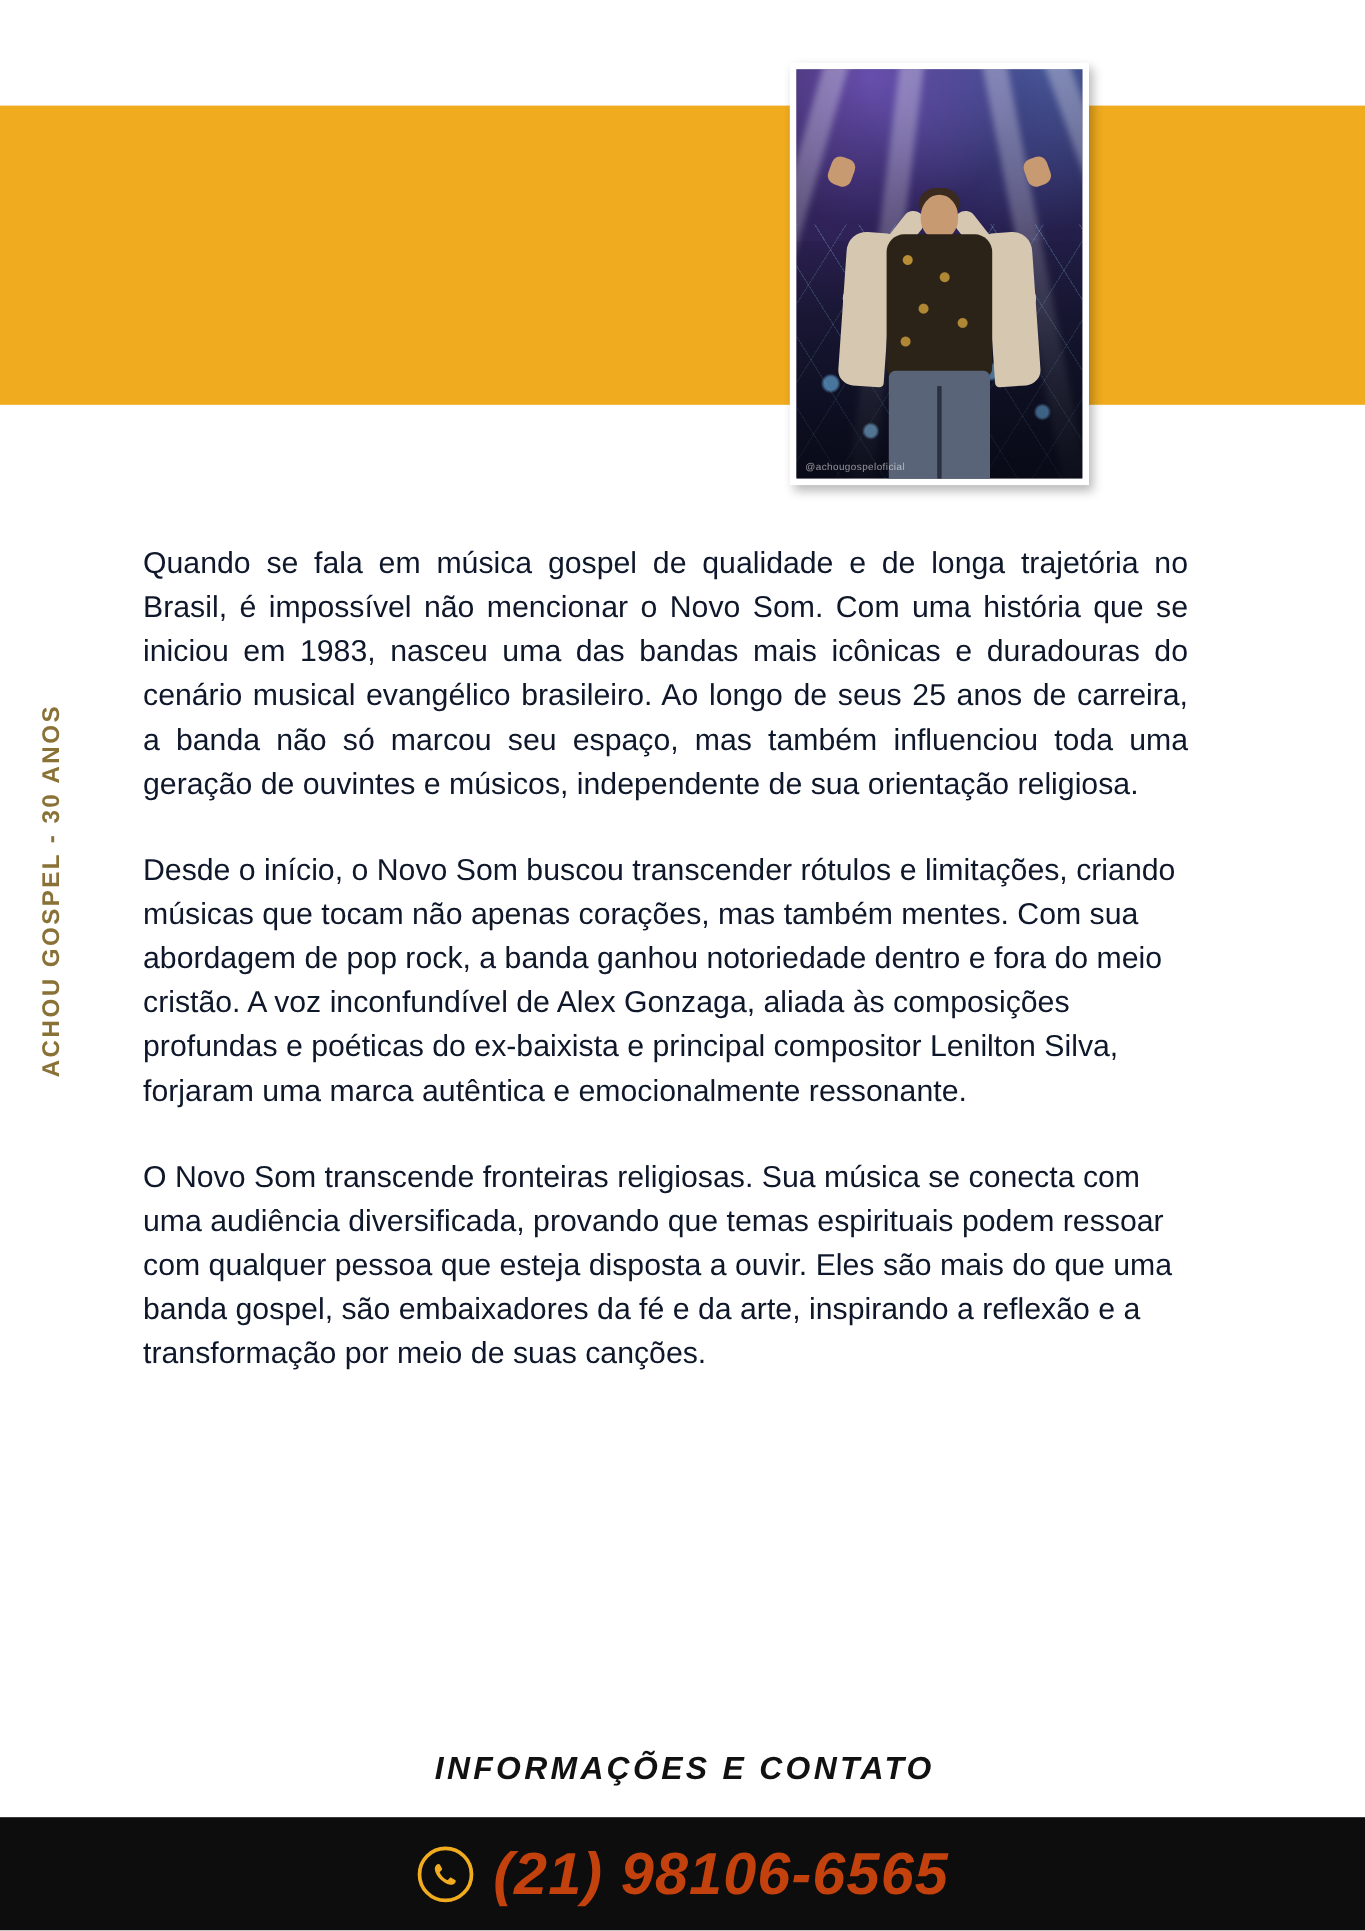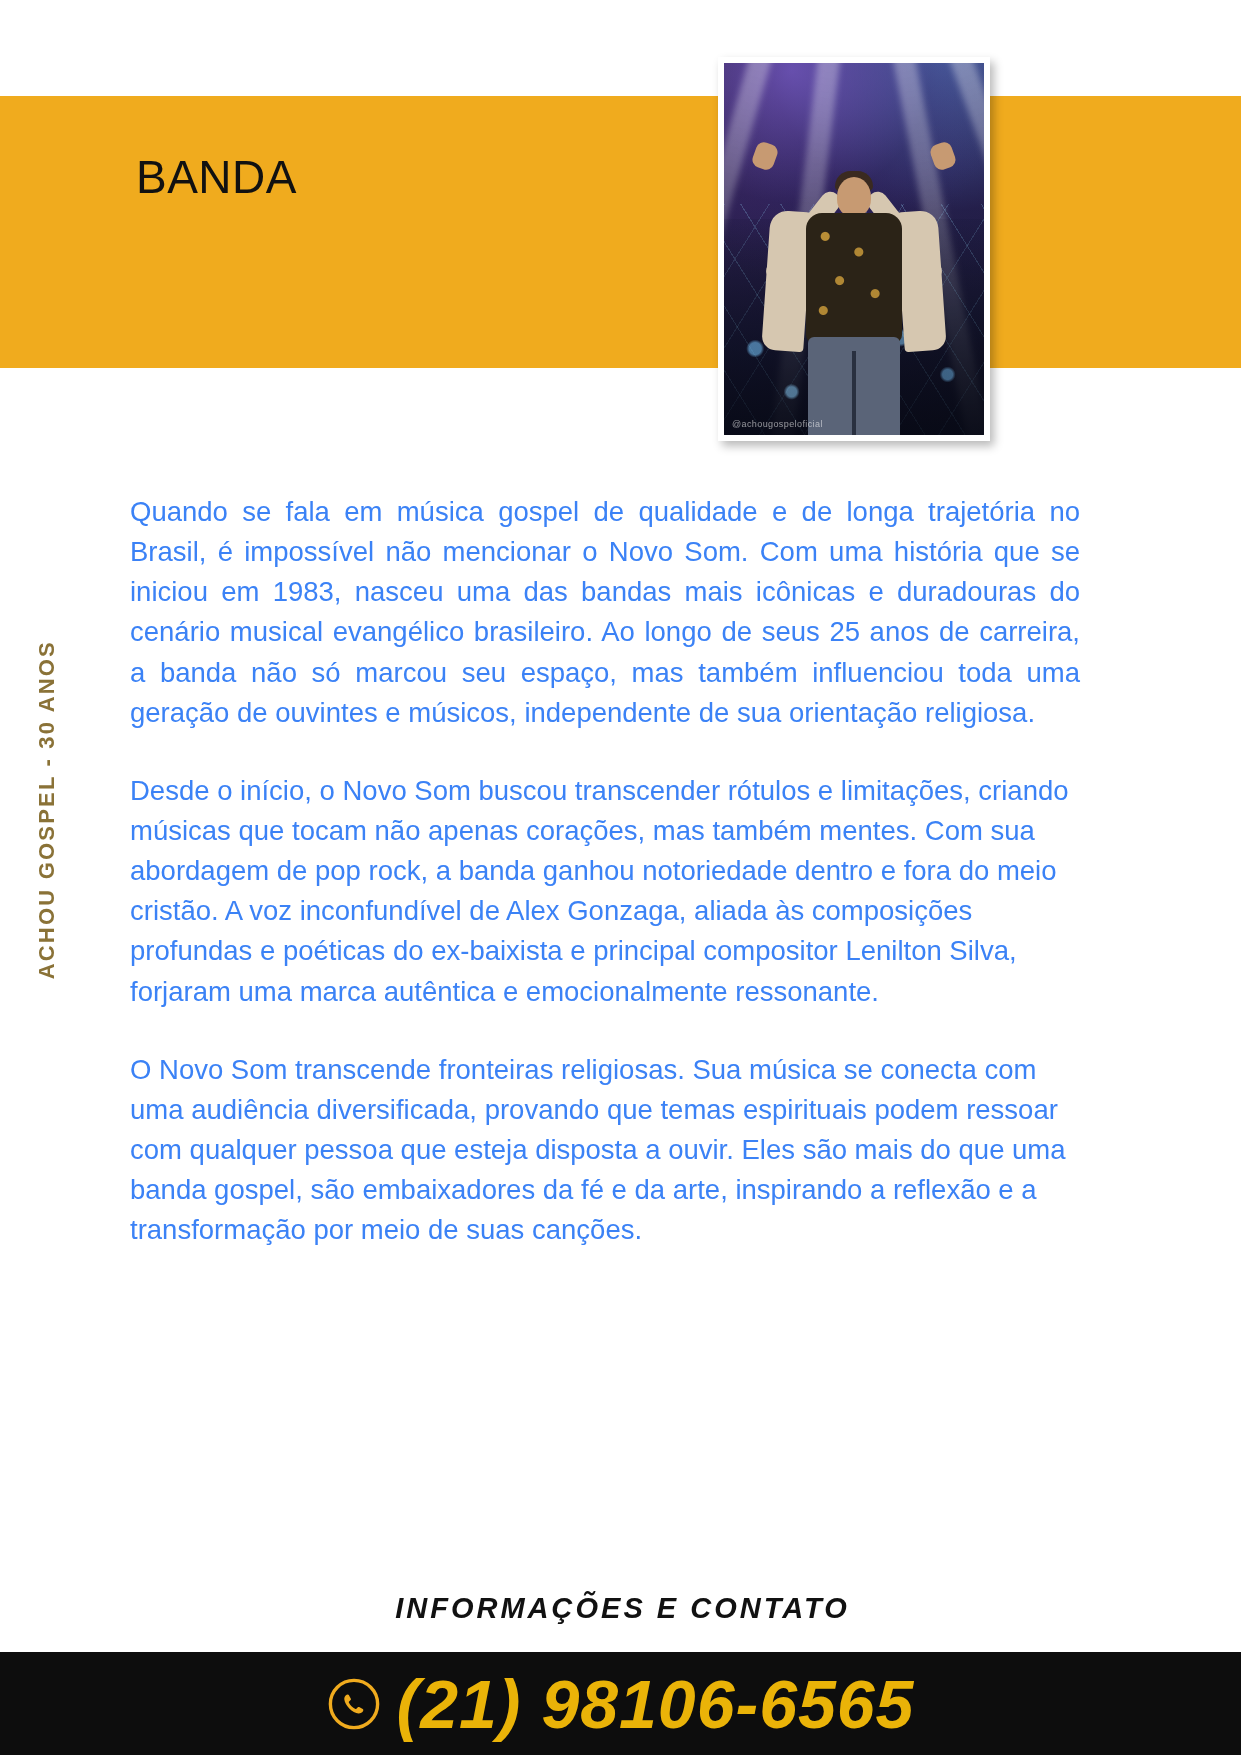--- a/index.html
+++ b/index.html
@@ -156,21 +156,21 @@
   .body-copy {
     position: absolute;
     left: 130px;
     top: 492px;
     width: 950px;
   }
   .body-copy p {
     margin: 0 0 38px 0;
     font-size: 27.5px;
     line-height: 1.46;
-    color: #3b82f6;
+    color: #0f172a;
   }
   .body-copy p.justified { text-align: justify; }
 
   
   .contact-title {
     position: absolute;
     left: 2px;
     top: 1592px;
     width: 1241px;
     text-align: center;
@@ -187,34 +187,33 @@
     width: 1241px;
     height: 103px;
     background: #0d0d0d;
     display: flex;
     align-items: center;
     justify-content: center;
     gap: 16px;
   }
   .wa-icon { width: 54px; height: 54px; flex: 0 0 auto; }
   .phone {
-    font-size: 68px;
+    font-size: 54px;
     font-weight: bold;
     font-style: italic;
-    color: #eab308;
+    color: #c2410c;
     letter-spacing: 1px;
   }
 </style>
 </head>
 <body>
 
 <div class="header-band"></div>
 
 <div class="header-text">
-  <div class="band-sub">BANDA</div>
 </div>
 
 <div class="photo-wrap">
   <div class="photo">
     <div class="stage-glow"></div>
     <div class="beam b1"></div>
     <div class="beam b2"></div>
     <div class="beam b3"></div>
     <div class="beam b4"></div>
     <div class="net"></div>

